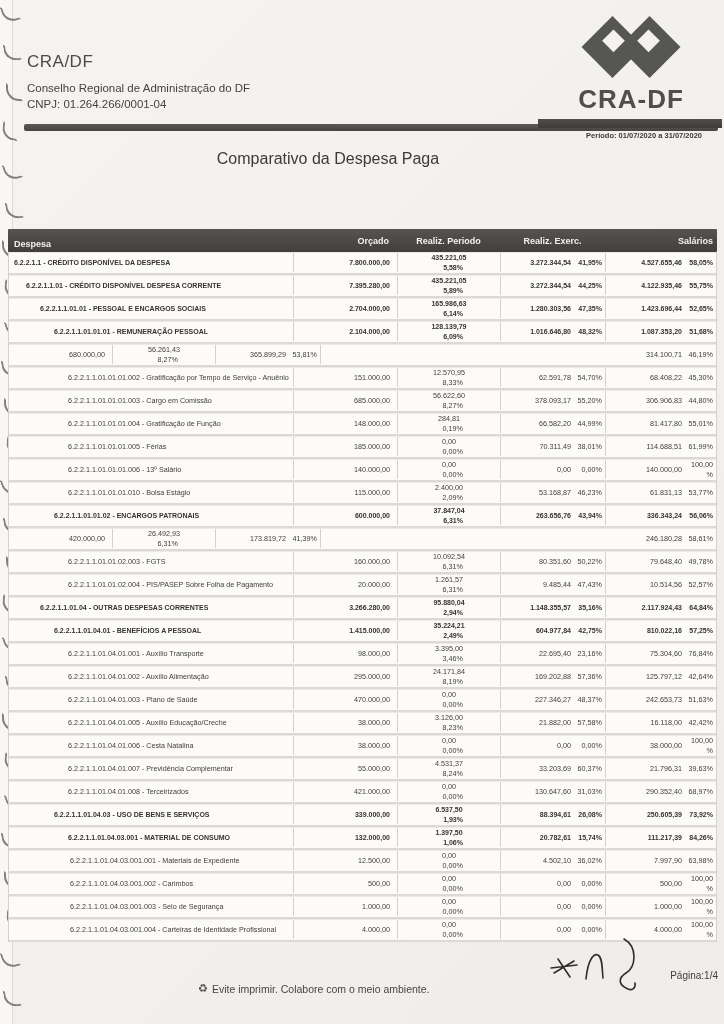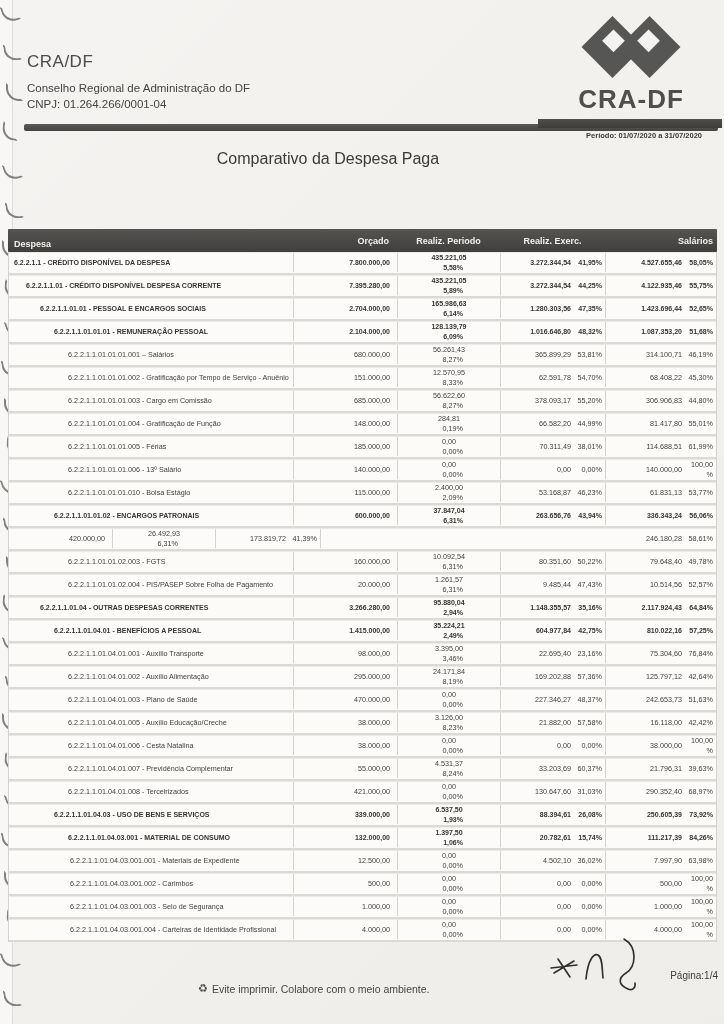--- a/index.html
+++ b/index.html
@@ -189,21 +189,20 @@
     <div class="cell c-pair c-re">
       <span class="val">1.016.646,80</span>
       <span class="pct">48,32%</span>
     </div>
     <div class="cell c-pair c-dif">
       <span class="val">1.087.353,20</span>
       <span class="pct">51,68%</span>
     </div>
   </div>
         <div class="row lvl5">
-    <div class="cell c-desp">6.2.2.1.1.01.01.01.001 – Salários</div>
     <div class="cell c-orc">680.000,00</div>
     <div class="cell c-pair c-rp">
       <span class="val">56.261,43</span>
       <span class="pct">8,27%</span>
     </div>
     <div class="cell c-pair c-re">
       <span class="val">365.899,29</span>
       <span class="pct">53,81%</span>
     </div>
     <div class="cell c-pair c-dif">

